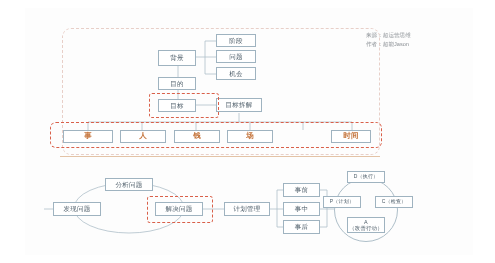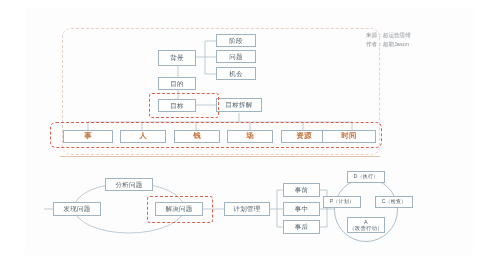--- a/index.html
+++ b/index.html
@@ -145,22 +145,21 @@
   <div class="node" style="left:216px;top:98px;width:46px;height:14px;">目标拆解</div>
 
   <div class="dash-red" style="left:149px;top:93px;width:70px;height:25px;"></div>
 
   <div class="dash-red" style="left:50px;top:122px;width:332px;height:26px;border-radius:6px;"></div>
 
   <div class="node orange" style="left:63px;top:130px;width:50px;height:13px;">事</div>
   <div class="node orange" style="left:120px;top:130px;width:46px;height:13px;">人</div>
   <div class="node orange" style="left:174px;top:130px;width:46px;height:13px;">钱</div>
   <div class="node orange" style="left:227px;top:130px;width:46px;height:13px;">场</div>
-  <div class="node orange" style="left:281px;top:130px;width:46px;height:13px;">资源</div>
-  <div class="node orange" style="left:322px;top:130px;width:54px;height:13px;">时间</div>
+  <div class="node orange" style="left:331px;top:130px;width:40px;height:13px;">时间</div>
 
   <div style="position:absolute;left:60px;top:156px;width:320px;height:1px;background:#e3c3a6;"></div>
 
   <div class="node" style="left:105px;top:178px;width:48px;height:13px;">分析问题</div>
 
   <div class="node" style="left:53px;top:202px;width:48px;height:14px;">发现问题</div>
 
   <div class="node" style="left:155px;top:202px;width:48px;height:14px;">解决问题</div>
 
   <div class="dash-red" style="left:147px;top:196px;width:66px;height:27px;"></div>

